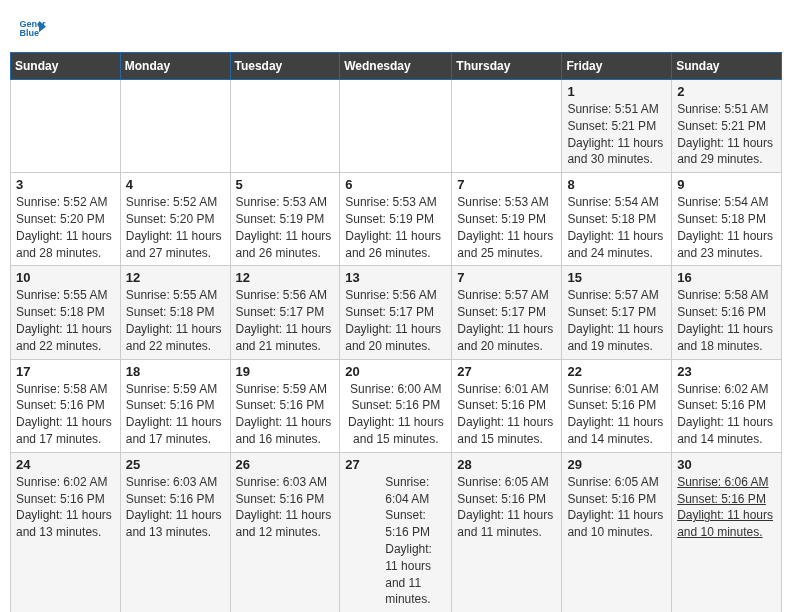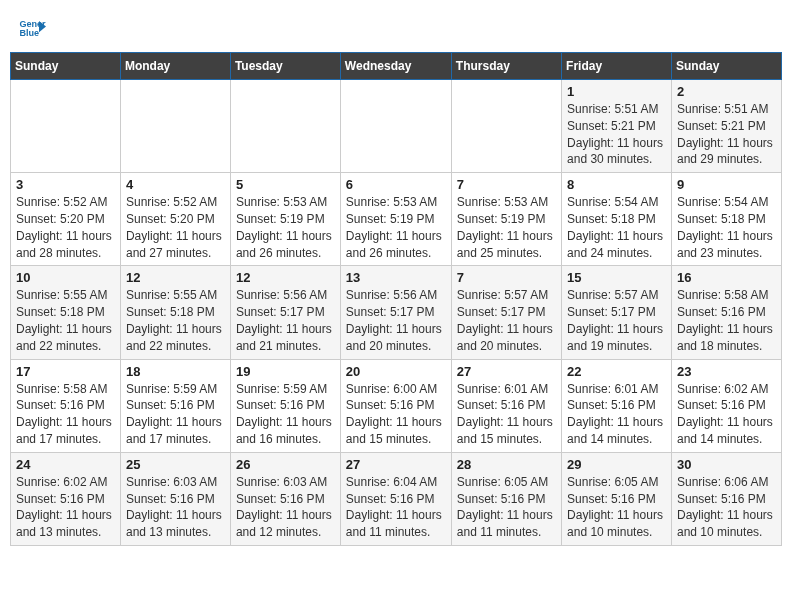--- a/index.html
+++ b/index.html
@@ -252,21 +252,21 @@
         </td>
         <td>
           <div class="day-number">19</div>
           <div class="day-info" style="white-space: pre-line;">Sunrise: 5:59 AM
 Sunset: 5:16 PM
 Daylight: 11 hours
 and 16 minutes.</div>
         </td>
         <td>
           <div class="day-number">20</div>
-          <div class="day-info" style="white-space: pre-line;">Sunrise: 6:00 AM
+          <div class="day-info" style="white-space: pre-line; text-align: center;">Sunrise: 6:00 AM
 Sunset: 5:16 PM
 Daylight: 11 hours
 and 15 minutes.</div>
         </td>
         <td>
           <div class="day-number">27</div>
           <div class="day-info" style="white-space: pre-line;">Sunrise: 6:01 AM
 Sunset: 5:16 PM
 Daylight: 11 hours
 and 15 minutes.</div>
@@ -303,41 +303,41 @@
         </td>
         <td>
           <div class="day-number">26</div>
           <div class="day-info" style="white-space: pre-line;">Sunrise: 6:03 AM
 Sunset: 5:16 PM
 Daylight: 11 hours
 and 12 minutes.</div>
         </td>
         <td>
           <div class="day-number">27</div>
-          <div class="day-info" style="white-space: pre-line;">Sunrise: 6:04 AM
+          <div class="day-info" style="white-space: pre-line; margin-left: 40px;">Sunrise: 6:04 AM
 Sunset: 5:16 PM
 Daylight: 11 hours
 and 11 minutes.</div>
         </td>
         <td>
           <div class="day-number">28</div>
           <div class="day-info" style="white-space: pre-line;">Sunrise: 6:05 AM
 Sunset: 5:16 PM
 Daylight: 11 hours
 and 11 minutes.</div>
         </td>
         <td>
           <div class="day-number">29</div>
           <div class="day-info" style="white-space: pre-line;">Sunrise: 6:05 AM
 Sunset: 5:16 PM
 Daylight: 11 hours
 and 10 minutes.</div>
         </td>
         <td>
           <div class="day-number">30</div>
-          <div class="day-info" style="white-space: pre-line;">Sunrise: 6:06 AM
+          <div class="day-info" style="white-space: pre-line; text-decoration: underline;">Sunrise: 6:06 AM
 Sunset: 5:16 PM
 Daylight: 11 hours
 and 10 minutes.</div>
         </td>
       </tr>
     </tbody>
 </table>
 
 </body></html>

